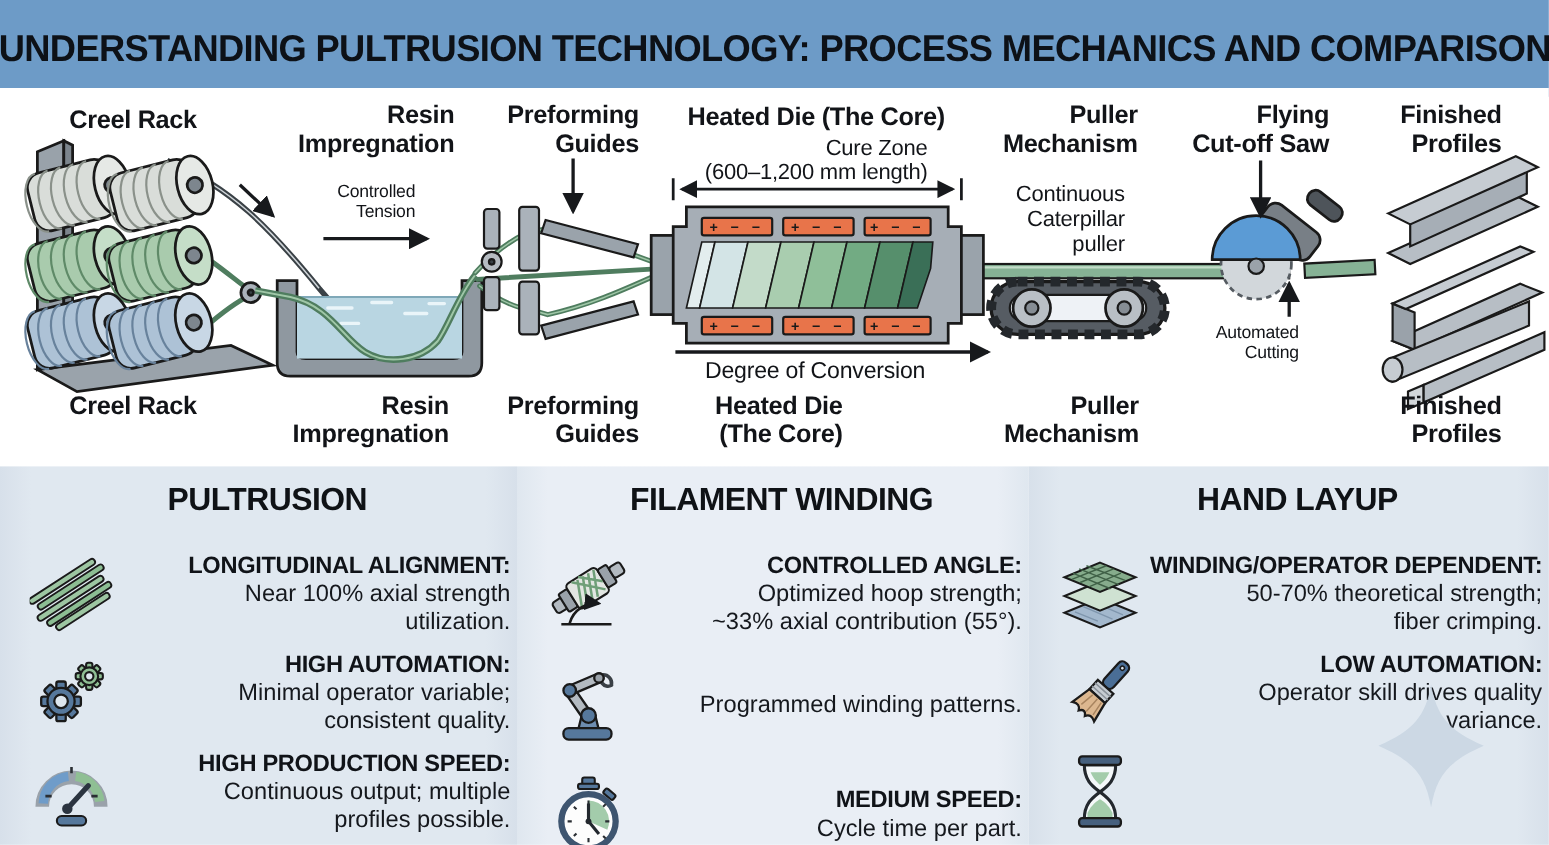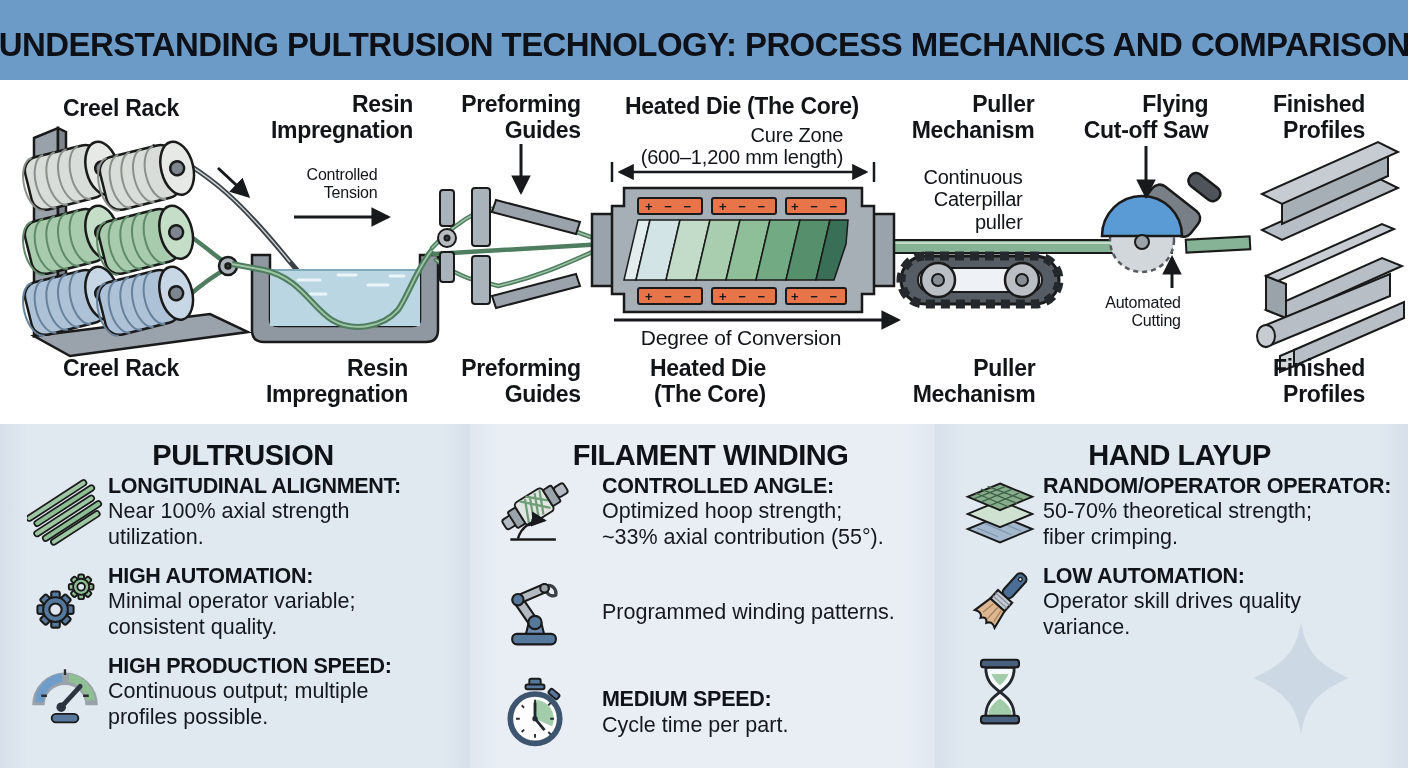--- a/index.html
+++ b/index.html
@@ -12,27 +12,27 @@
   .proc-svg{position:absolute;left:0;top:0;}
   .lbl{position:absolute;transform:translateX(-50%);text-align:right;white-space:pre-line;
     line-height:1.12;color:#121418;}
   .lbl.b{font-weight:700;font-size:23px;letter-spacing:-0.3px;}
   .lbl.r{font-weight:400;font-size:16px;letter-spacing:-0.2px;}
   .compare{position:absolute;left:0;top:424px;width:1408px;height:344px;display:flex;}
   .panel{height:344px;box-sizing:border-box;position:relative;}
   .p1{width:470px;background:linear-gradient(90deg,#d7e0ea,#e0e8f0 6%,#e0e8f0 94%,#d7e0ea);}
   .p2{width:465px;background:linear-gradient(90deg,#dfe7ef,#e9eef5 6%,#e9eef5 94%,#dfe7ef);}
   .p3{width:473px;background:linear-gradient(90deg,#d7e0ea,#e0e8f0 6%,#e0e8f0 94%,#d7e0ea);}
-  .cmp-title{font-size:29px;font-weight:800;text-align:center;margin:15px 0 2px;
+  .cmp-title{font-size:29px;font-weight:800;text-align:center;margin:15px 0 30px;
     letter-spacing:-0.5px;color:#0f1216;padding-left:16px;}
   .cmp-item{display:flex;align-items:center;margin:0 6px 13px 22px;}
   .p2 .cmp-item{margin-bottom:24px;gap:24px;}
   .cmp-icon{width:86px;flex:0 0 86px;display:flex;justify-content:center;align-items:center;}
   .cmp-icon svg{width:76px;height:76px;}
-  .cmp-text{flex:1;}
+  .cmp-text{flex:1;text-align:right;}
   .cmp-h{font-weight:700;font-size:21.5px;letter-spacing:-0.3px;color:#101318;line-height:1.18;}
   .cmp-b{font-weight:400;font-size:21.5px;color:#15181d;line-height:1.2;white-space:pre-line;}
   .watermark{position:absolute;left:1253px;top:622px;width:96px;height:112px;opacity:0.85;}
 </style>
 </head>
 <body>
 
 <div class="header">
   <h1>UNDERSTANDING PULTRUSION TECHNOLOGY: PROCESS MECHANICS AND COMPARISON</h1>
 </div>
@@ -398,21 +398,21 @@
       <div class="cmp-icon">
         <svg viewBox="0 0 80 80">
           <polygon points="40,44 74,58 40,72 6,58" fill="#a3b8cd" stroke="#1a1a1a" stroke-width="2"></polygon>
           <path d="M24,52 L52,64 M16,57 L38,66 M34,48 L62,60" stroke="#7f96ad" stroke-width="1.3"></path>
           <polygon points="40,28 74,42 40,56 6,42" fill="#cfe2d2" stroke="#1a1a1a" stroke-width="2"></polygon>
           <polygon points="40,10 74,24 40,38 6,24" fill="#86ac8c" stroke="#1a1a1a" stroke-width="2"></polygon>
           <path d="M20,16 L58,31 M14,20 L50,35 M27,13 L64,27 M53,16 L21,29 M60,20 L30,33 M46,13 L13,26" stroke="#3f6046" stroke-width="1.4"></path>
         </svg>
       </div>
       <div class="cmp-text">
-        <div class="cmp-h">RANDOM/OPERATOR OPERATOR:</div>
+        <div class="cmp-h">WINDING/OPERATOR DEPENDENT:</div>
         <div class="cmp-b">50-70% theoretical strength;
 fiber crimping.</div>
       </div>
     </div>
     <div class="cmp-item">
       <div class="cmp-icon">
         <svg viewBox="0 0 80 80">
             <g transform="rotate(42 40 40)">
           <rect x="34" y="2" width="12" height="30" rx="5" fill="#4a6e96" stroke="#1a1a1a" stroke-width="2.2"></rect>
           <circle cx="40" cy="8" r="2" fill="#dde6ee" stroke="#1a1a1a" stroke-width="1.4"></circle>

